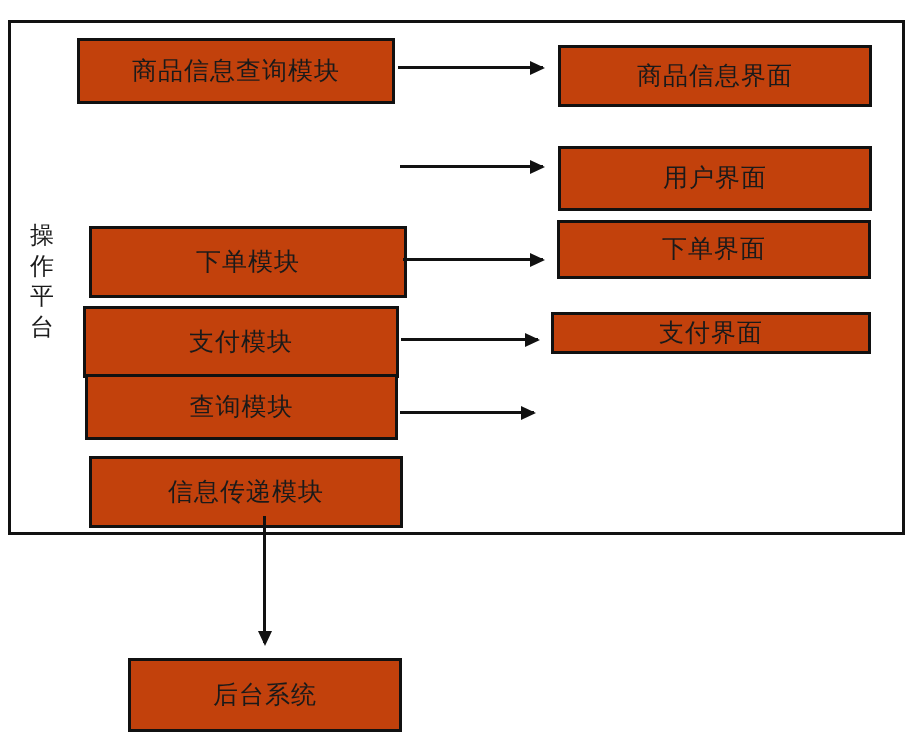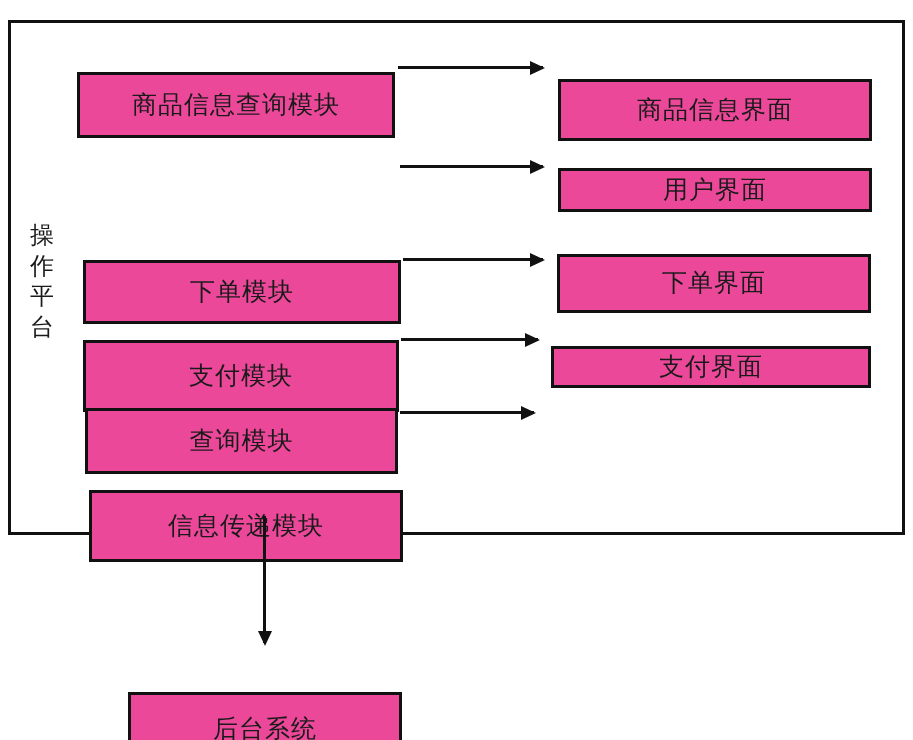--- a/index.html
+++ b/index.html
@@ -39,29 +39,28 @@
     letter-spacing: 0px;
     writing-mode: horizontal-tb;
   }
   .platform-label span {
     display: block;
   }
   .node {
     position: absolute;
     border: 3px solid #111111;
     box-sizing: border-box;
-    background: #ec4899;
+    background: #c2410c;
     display: flex;
     align-items: center;
     justify-content: center;
     color: #1a1a1a;
     font-size: 25px;
     letter-spacing: 1px;
     white-space: nowrap;
-    margin-top: 34px;
   }
   .node-label {
     display: block;
     line-height: 1;
     padding-bottom: 2px;
   }
   .arrow-h {
     position: absolute;
     height: 3px;
     background: #111111;
@@ -108,41 +107,41 @@
     <span>作</span>
     <span>平</span>
     <span>台</span>
   </div>
 
   <div class="node" style="left:77px; top:38px; width:318px; height:66px;">
     <span class="node-label">商品信息查询模块</span>
   </div>
 
 
-  <div class="node" style="left:83px; top:226px; width:318px; height:64px;">
+  <div class="node" style="left:89px; top:226px; width:318px; height:72px;">
     <span class="node-label">下单模块</span>
   </div>
 
   <div class="node" style="left:83px; top:306px; width:316px; height:72px;">
     <span class="node-label">支付模块</span>
   </div>
 
   <div class="node" style="left:85px; top:374px; width:313px; height:66px;">
     <span class="node-label">查询模块</span>
   </div>
 
   <div class="node" style="left:89px; top:456px; width:314px; height:72px;">
     <span class="node-label">信息传递模块</span>
   </div>
 
   <div class="node" style="left:558px; top:45px; width:314px; height:62px;">
     <span class="node-label">商品信息界面</span>
   </div>
 
-  <div class="node" style="left:558px; top:134px; width:314px; height:44px;">
+  <div class="node" style="left:558px; top:146px; width:314px; height:65px;">
     <span class="node-label">用户界面</span>
   </div>
 
   <div class="node" style="left:557px; top:220px; width:314px; height:59px;">
     <span class="node-label">下单界面</span>
   </div>
 
   <div class="node" style="left:551px; top:312px; width:320px; height:42px;">
     <span class="node-label">支付界面</span>
   </div>

